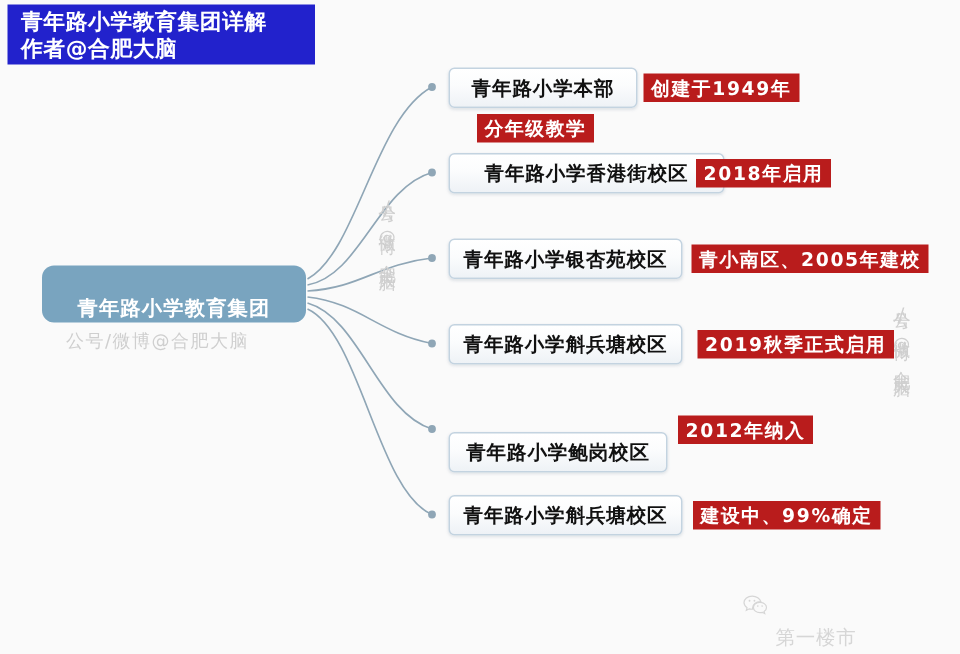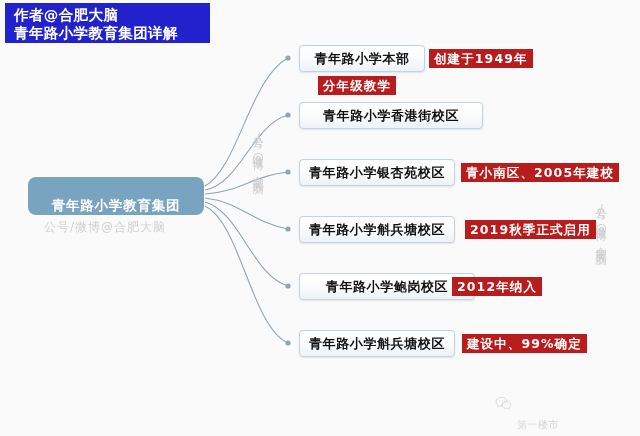--- a/index.html
+++ b/index.html
@@ -156,21 +156,21 @@
     top: 392px;
     width: 130px;
     height: 22px;
     display: flex;
     align-items: center;
     gap: 5px;
     z-index: 30;
   }
   #brand .brand-text {
     color: #d6d6d6;
-    font-size: 10px;
+    font-size: 13px;
     letter-spacing: 0.5px;
     white-space: nowrap;
     margin-top: 44px;
   }
   #brand .wechat-icon {
     width: 17px;
     height: 15px;
     flex: 0 0 auto;
   }
 </style>
@@ -213,52 +213,55 @@
   <div class="badge" style="left:429px; top:49px;">
     <span class="badge-label">创建于1949年</span>
   </div>
   <div class="badge" style="left:318px; top:76px;">
     <span class="badge-label">分年级教学</span>
   </div>
 
   <div class="node" style="left:299px; top:102px; width:184px;">
     <span class="node-label">青年路小学香港街校区</span>
   </div>
+  <div class="badge" style="left:464px; top:106px;">
+    <span class="badge-label">2018年启用</span>
+  </div>
 
   <div class="node" style="left:299px; top:159px; width:156px;">
     <span class="node-label">青年路小学银杏苑校区</span>
   </div>
   <div class="badge" style="left:461px; top:163px;">
     <span class="badge-label">青小南区、2005年建校</span>
   </div>
 
   <div class="node" style="left:299px; top:216px; width:156px;">
     <span class="node-label">青年路小学斛兵塘校区</span>
   </div>
   <div class="badge" style="left:465px; top:220px;">
     <span class="badge-label">2019秋季正式启用</span>
   </div>
 
-  <div class="node" style="left:299px; top:273px; width:176px;">
+  <div class="node" style="left:299px; top:288px; width:146px;">
     <span class="node-label">青年路小学鲍岗校区</span>
   </div>
   <div class="badge" style="left:452px; top:277px;">
     <span class="badge-label">2012年纳入</span>
   </div>
 
   <div class="node" style="left:299px; top:330px; width:156px;">
     <span class="node-label">青年路小学斛兵塘校区</span>
   </div>
   <div class="badge" style="left:462px; top:334px;">
     <span class="badge-label">建设中、99%确定</span>
   </div>
 
   <div id="title-banner">
+    <div class="tline">青年路小学教育集团详解</div>
     <div class="tline">作者@合肥大脑</div>
-    <div class="tline">青年路小学教育集团详解</div>
   </div>
 
   <div id="brand">
     <svg class="wechat-icon" viewBox="0 0 24 22" xmlns="http://www.w3.org/2000/svg">
       <path d="M9 2C4.6 2 1 4.9 1 8.4c0 2 1.2 3.8 3 5L3.3 16l2.9-1.5c.9.3 1.8.4 2.8.4h.6c-.1-.4-.2-.9-.2-1.3 0-3.4 3.4-6.1 7.6-6.1h.5C16.7 4.6 13.2 2 9 2z" fill="none" stroke="#d6d6d6" stroke-width="1.2"></path>
       <path d="M23 13.2c0-2.8-2.9-5-6.4-5s-6.4 2.2-6.4 5 2.9 5 6.4 5c.8 0 1.6-.1 2.3-.3l2.3 1.2-.6-2c1.5-.9 2.4-2.3 2.4-3.9z" fill="none" stroke="#d6d6d6" stroke-width="1.2"></path>
       <circle cx="6.4" cy="6.6" r="0.9" fill="#d6d6d6"></circle>
       <circle cx="11.2" cy="6.6" r="0.9" fill="#d6d6d6"></circle>
       <circle cx="14.5" cy="11.8" r="0.8" fill="#d6d6d6"></circle>
       <circle cx="18.7" cy="11.8" r="0.8" fill="#d6d6d6"></circle>

